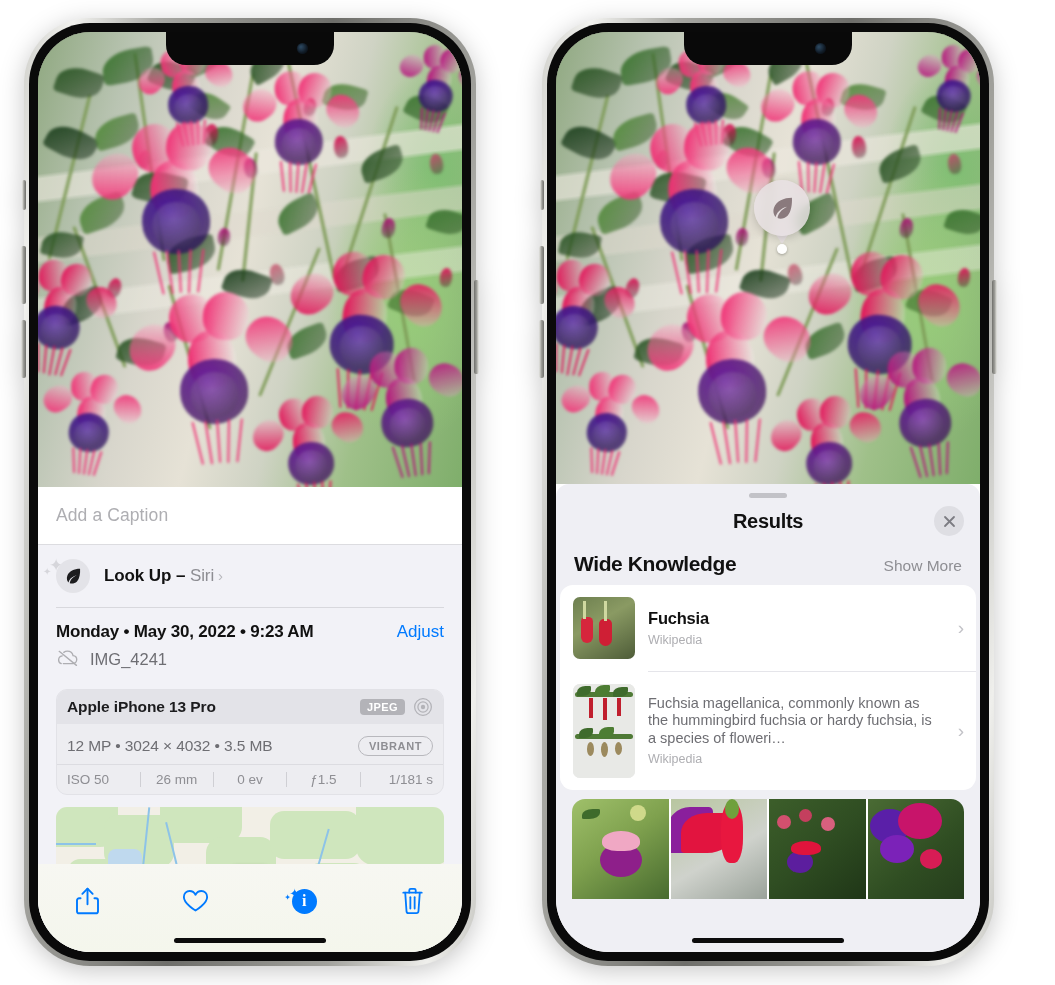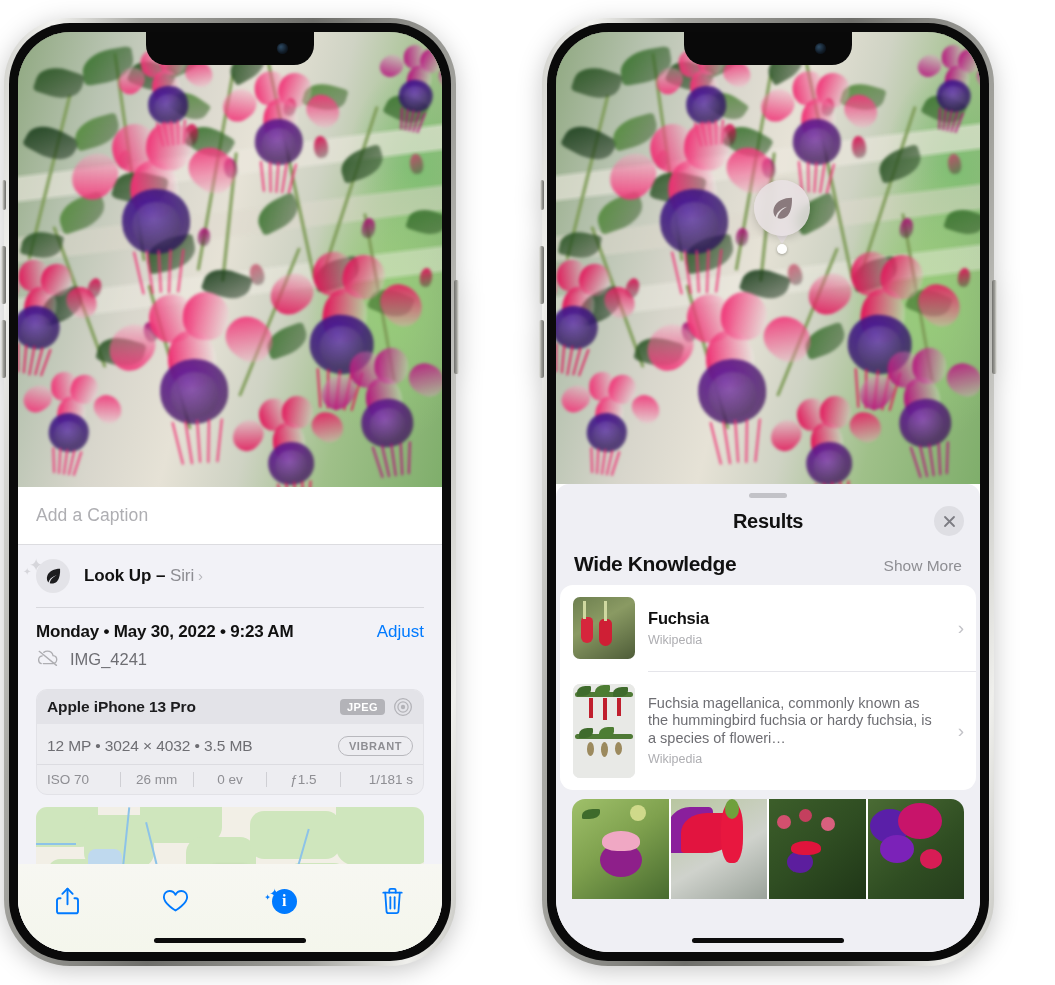--- a/index.html
+++ b/index.html
@@ -13,21 +13,21 @@
 
   
   .phone {
     position: absolute;
     width: 452px; height: 948px;
     border-radius: 66px;
     background: linear-gradient(100deg,#cfcfca 0%,#f2f2ef 8%,#a8a8a3 22%,#6e6e6a 50%,#a2a29d 76%,#efefec 92%,#c6c6c1 100%);
     padding: 5px;
     filter: drop-shadow(0 5px 12px rgba(0,0,0,.22));
   }
-  .phone-left  { left: 4px;  top: 18px; }
+  .phone-left  { left: 24px;  top: 18px; }
   .phone-right { left: 542px; top: 18px; }
 
   .bezel {
     position: relative;
     width: 100%; height: 100%;
     border-radius: 61px;
     background: #0a0a0a;
     padding: 9px;
     overflow: hidden;
   }
@@ -520,21 +520,21 @@
                 </span>
               </span>
             </div>
             <div class="exif-body">
               <div class="exif-l2row">
                 <span class="exif-l2">12 MP • 3024 × 4032 • 3.5 MB</span>
                 <span class="badge-vibrant">VIBRANT</span>
               </div>
             </div>
             <div class="exif-foot">
-              <span class="cell">ISO 70</span>
+              <span class="cell">ISO 50</span>
               <span class="div"></span>
               <span class="cell">26 mm</span>
               <span class="div"></span>
               <span class="cell">0 ev</span>
               <span class="div"></span>
               <span class="cell">ƒ1.5</span>
               <span class="div"></span>
               <span class="cell">1/181 s</span>
             </div>
           </div>

